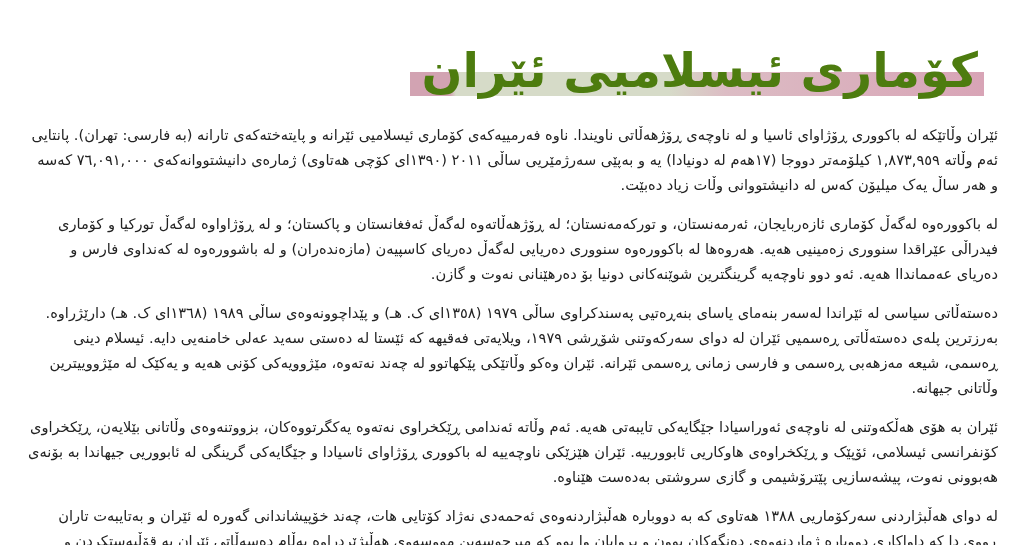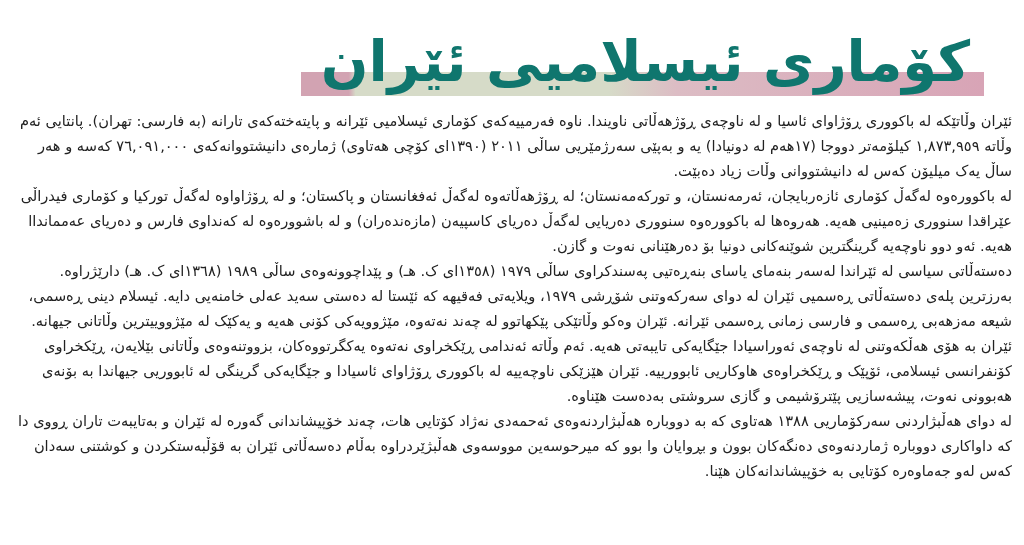--- a/index.html
+++ b/index.html
@@ -36,40 +36,40 @@
       right: 0;
       left: 0;
       bottom: 4px;
       height: 24px;
       background: linear-gradient(to left, #d8a4b6 0%, #dcbcc4 45%, #d6dbc8 55%, #d6dbc8 92%, #d2a3b2 93%, #d2a3b2 100%);
       z-index: 0;
     }
     .title {
       position: relative;
       z-index: 1;
-      margin: 8px;
+      margin: 0;
       padding: 0 6px 0 12px;
       font-family: "DejaVu Sans", sans-serif;
       font-weight: bold;
-      font-size: 56px;
+      font-size: 48px;
       line-height: 60px;
-      color: #0f766e;
+      color: #4d7c0f;
       white-space: nowrap;
     }
     .content {
       position: absolute;
       right: 12px;
       left: 14px;
       top: 108px;
       font-size: 14.6px;
       line-height: 25px;
       text-align: right;
     }
     .content p {
-      margin: 0;
+      margin: 14px;
       padding: 0;
     }
   </style>
 </head>
 <body>
 
 <div class="page">
   <div class="title-wrap">
     <div class="title-bar"></div>
     <h1 class="title">کۆماری ئیسلامیی ئێران</h1>

